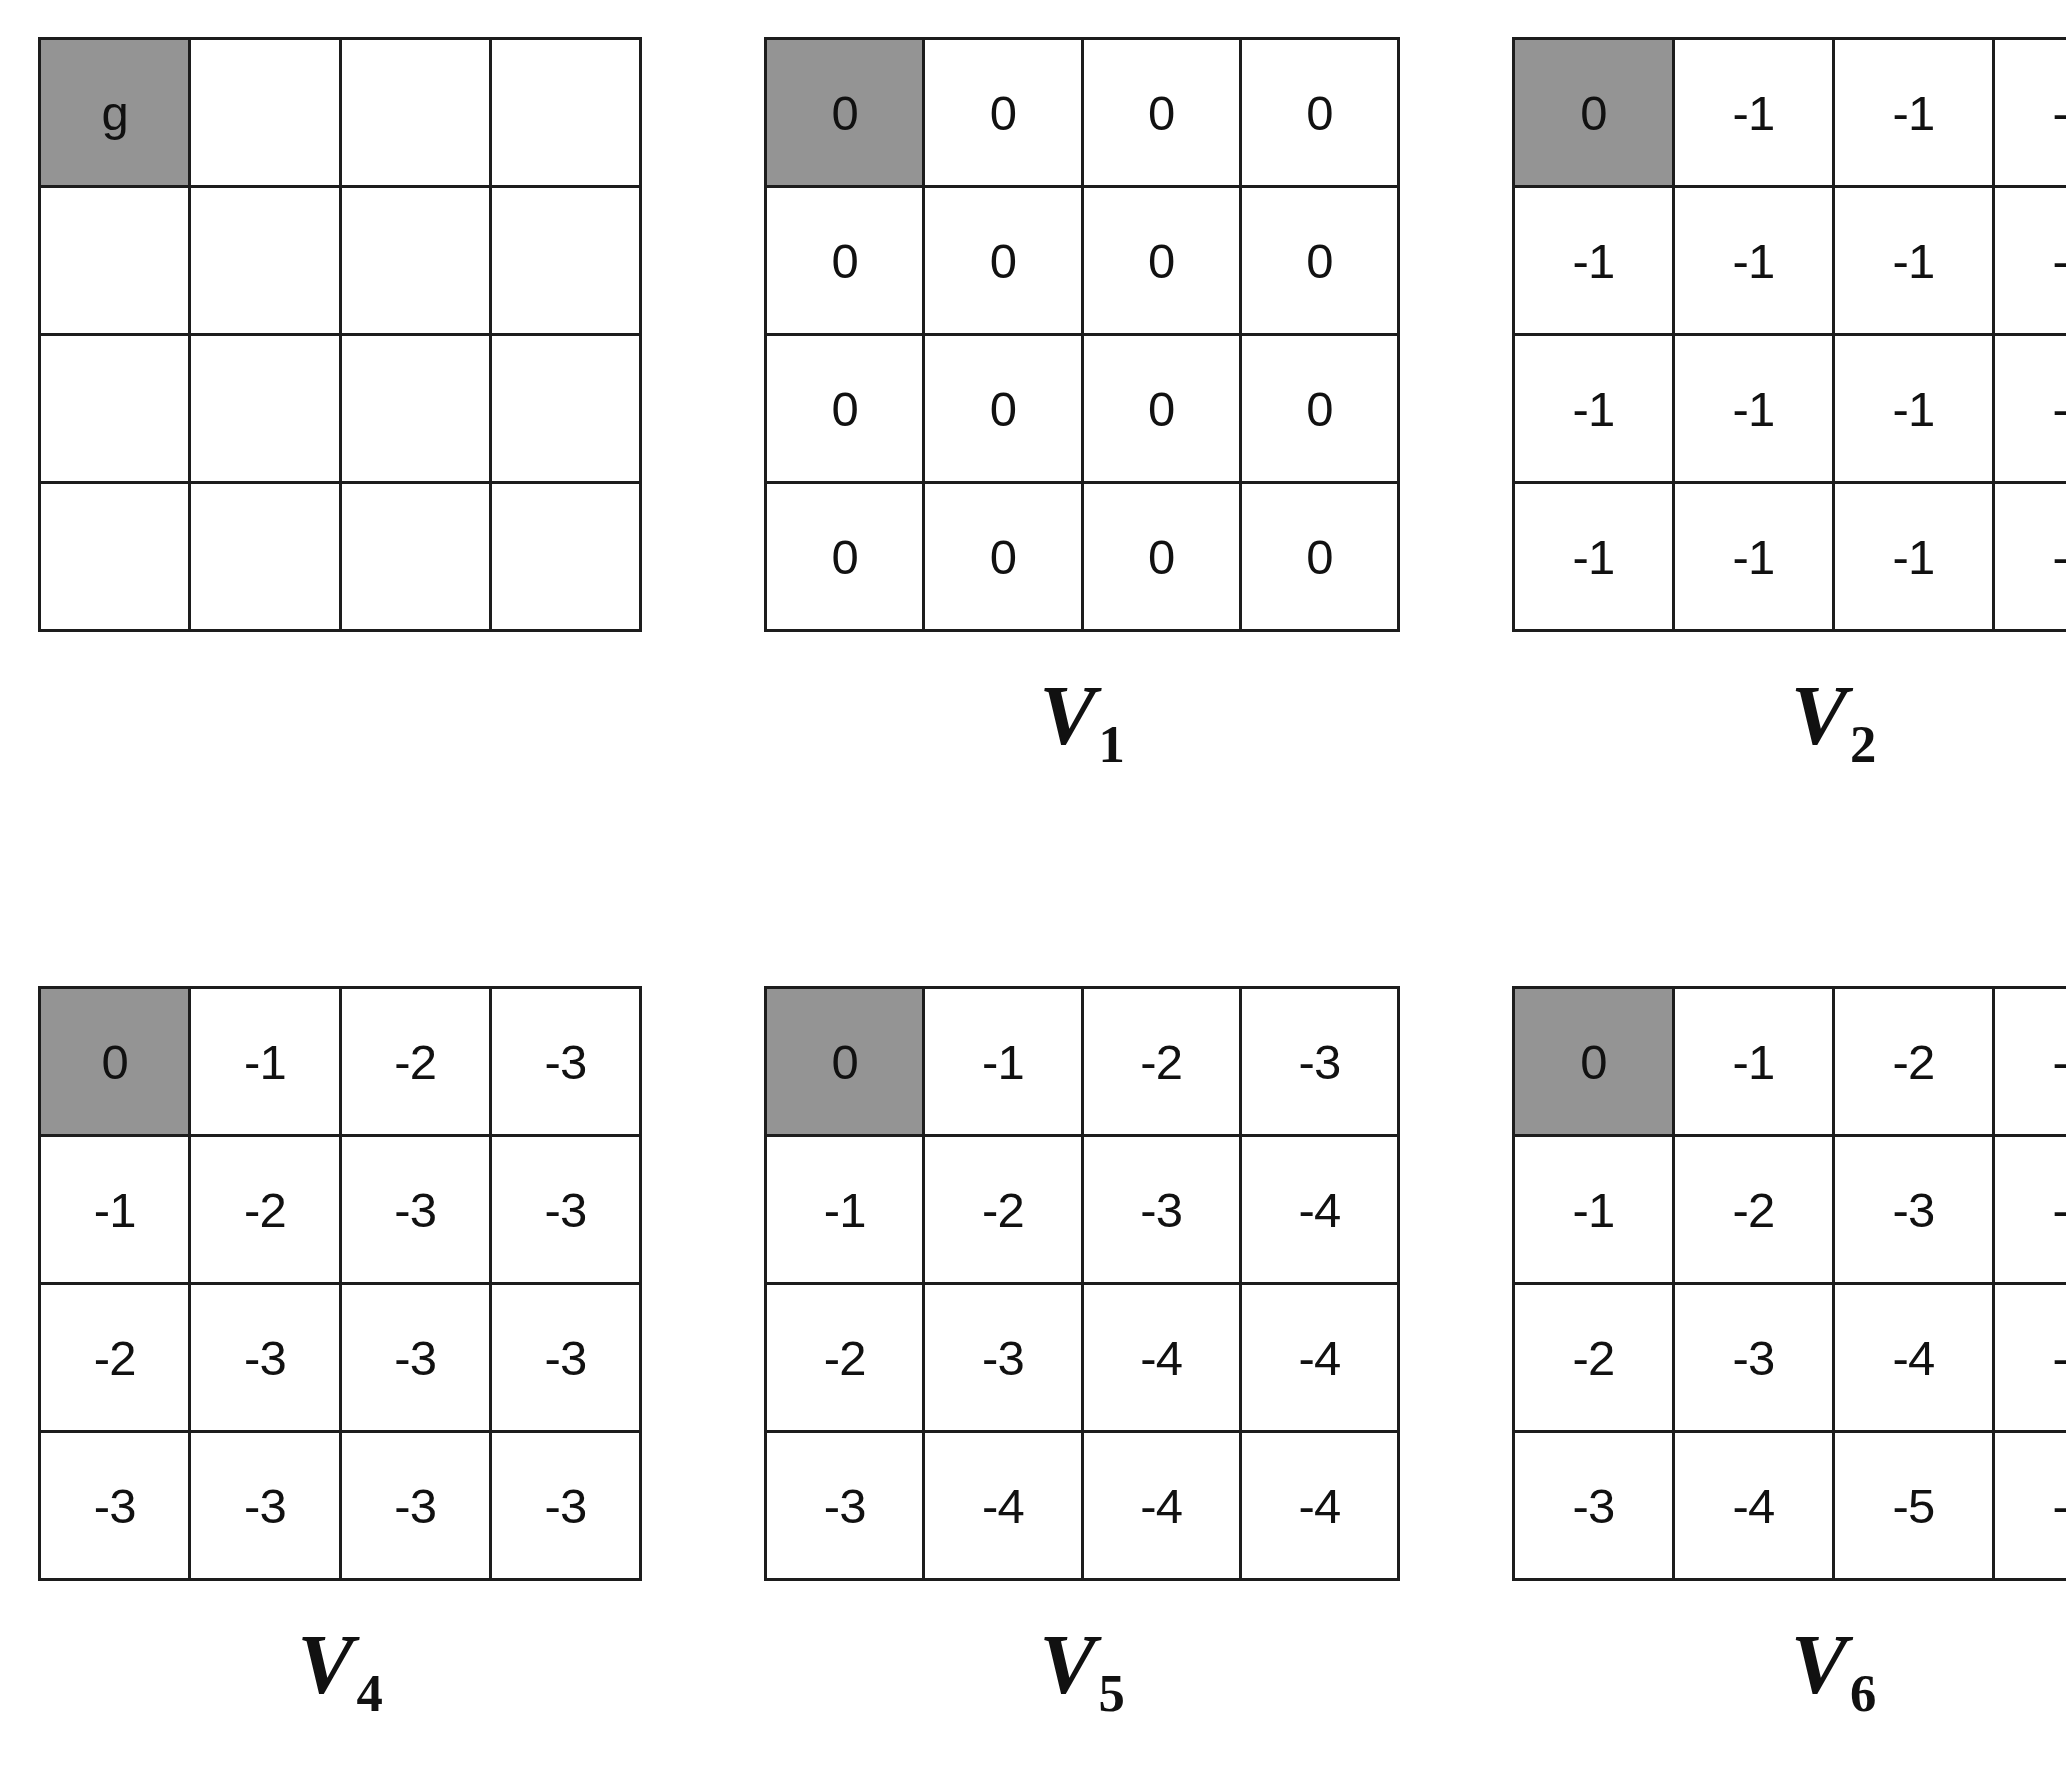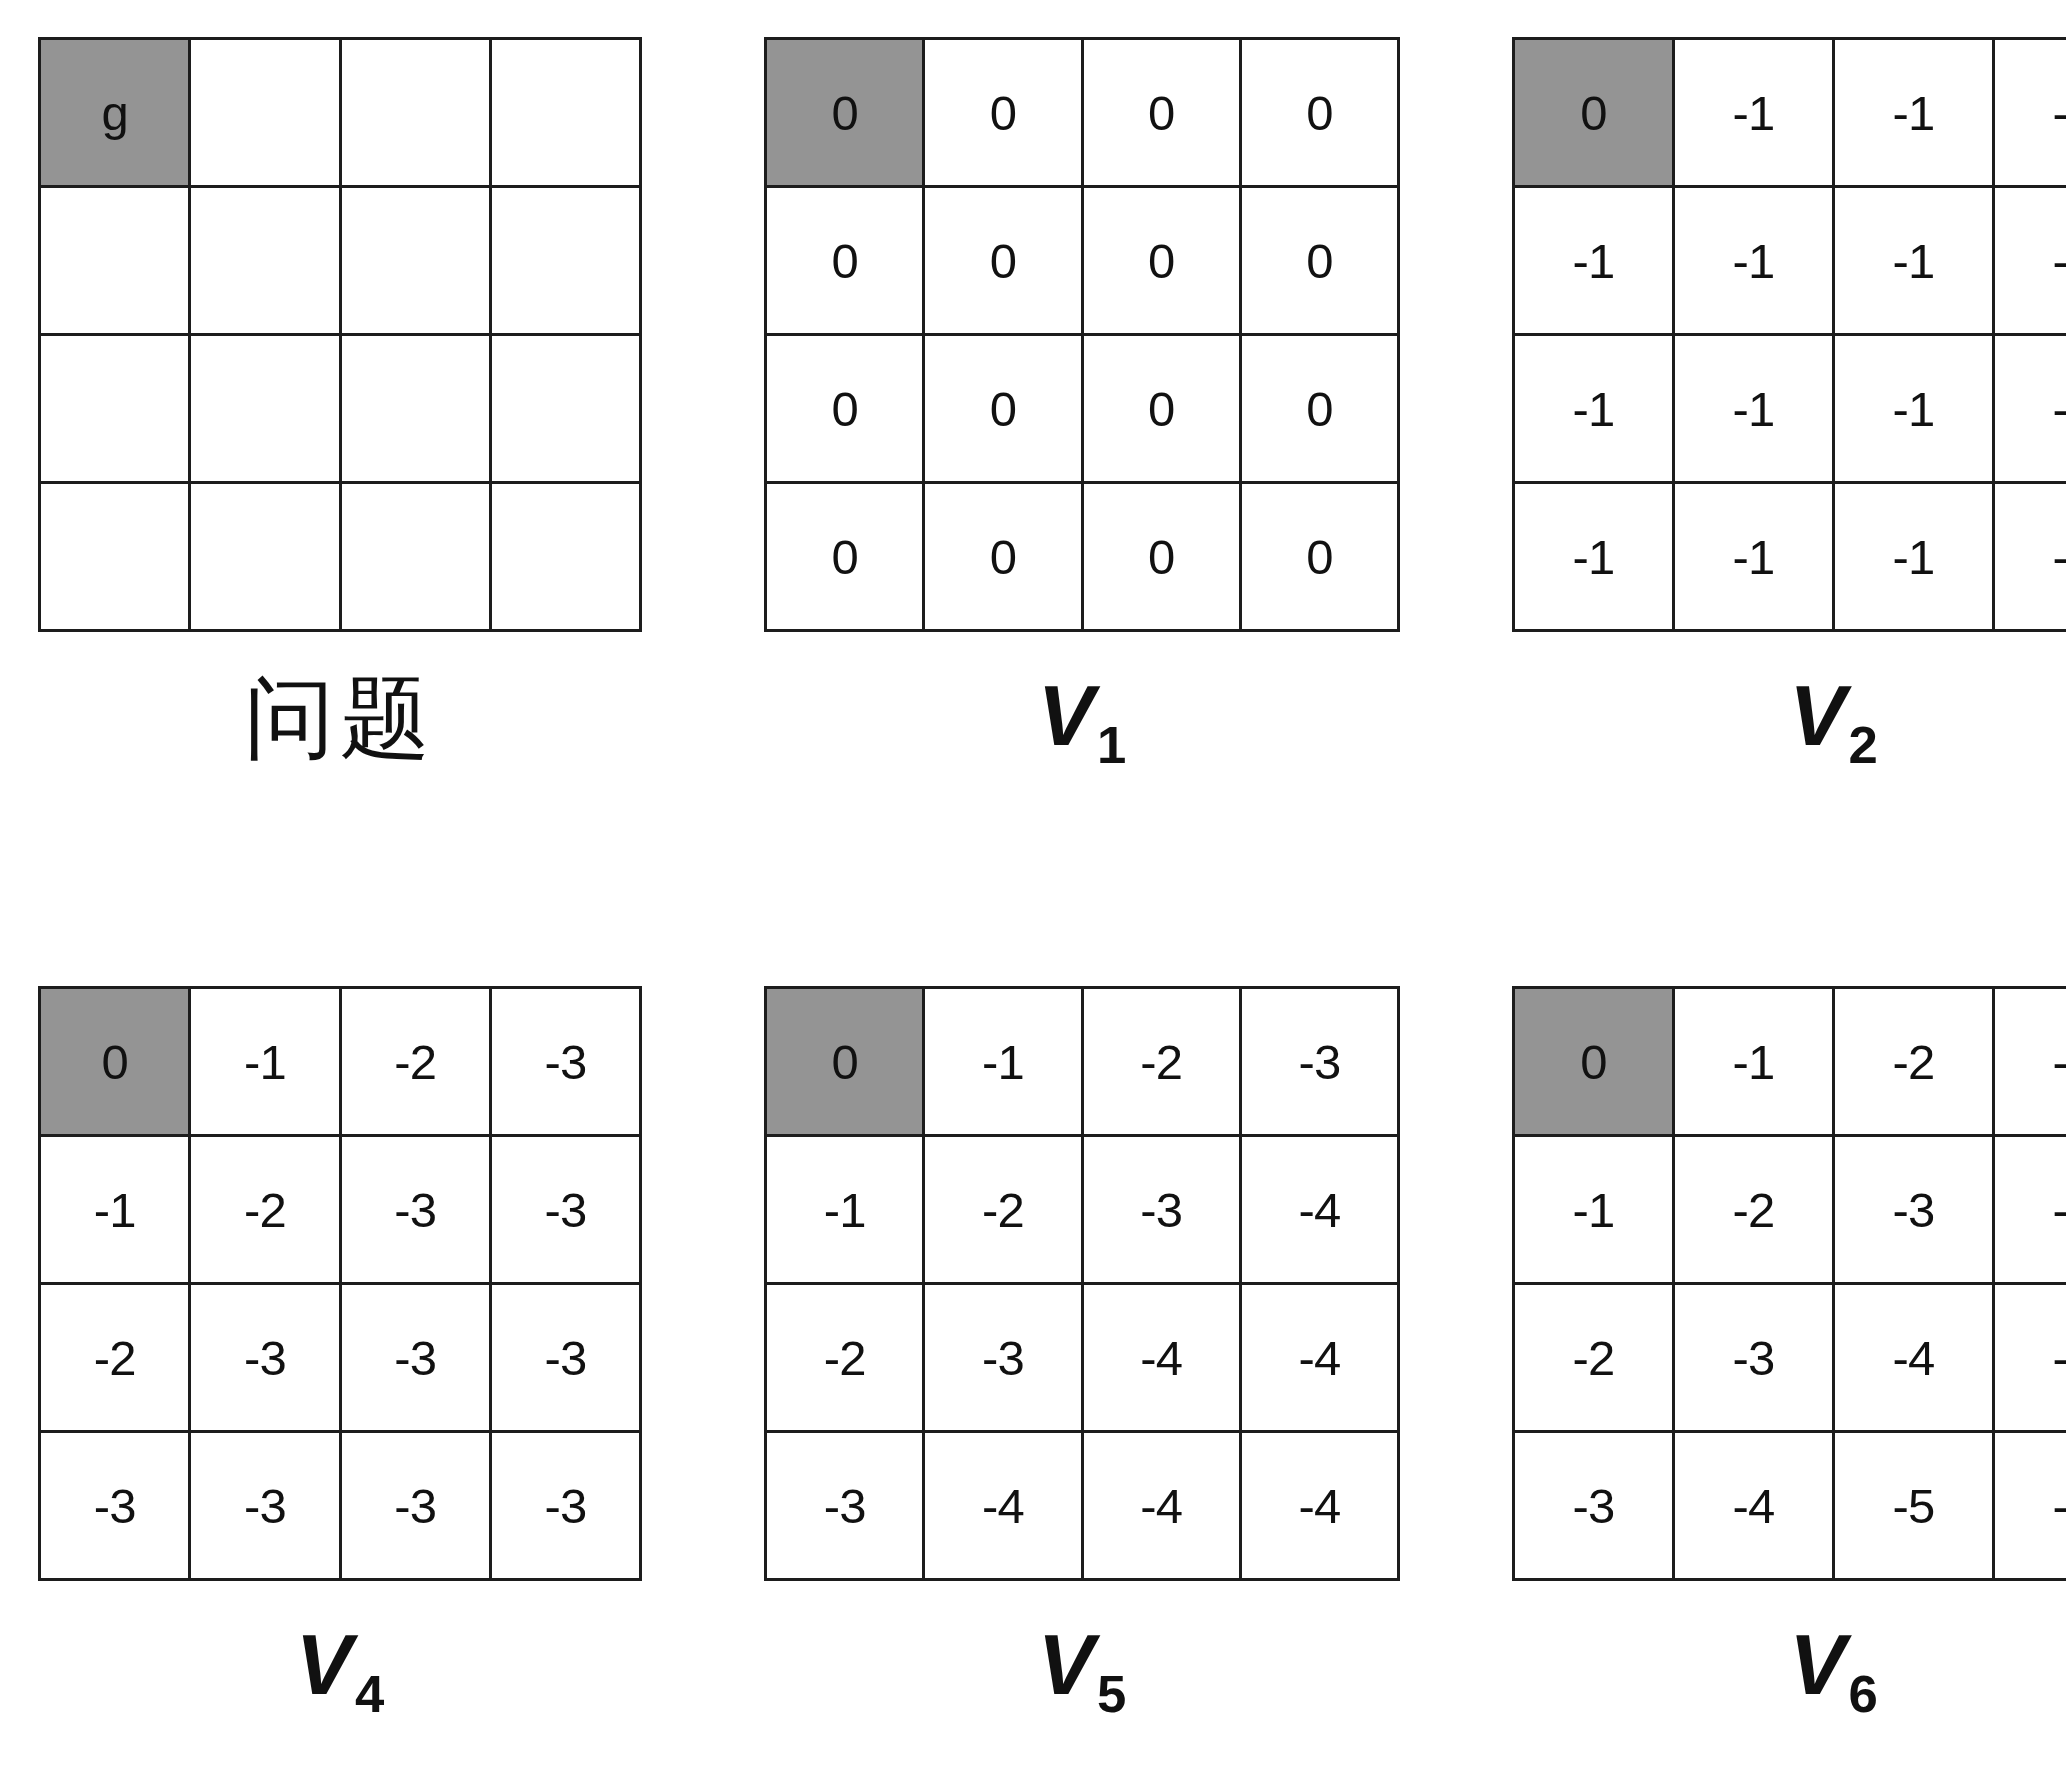--- a/index.html
+++ b/index.html
@@ -68,21 +68,21 @@
   }
 
   .panel-label {
     margin-top: 41px;
     text-align: center;
     line-height: 1;
     color: #111111;
     white-space: nowrap;
   }
   .panel-label.label-math {
-    font-family: Liberation Sans, sans-serif;
+    font-family: Liberation Serif, serif;
     font-style: italic;
     font-weight: 700;
     font-size: 85px;
     text-align: center;
   }
   .panel-label.label-math .sub {
     font-style: normal;
     font-weight: 700;
     font-size: 0.62em;
     vertical-align: sub;
@@ -123,21 +123,20 @@
               <td class="empty"></td>
             </tr>
             <tr>
               <td class="empty"></td>
               <td class="empty"></td>
               <td class="empty"></td>
               <td class="empty"></td>
             </tr>
           </tbody>
         </table>
-        <div class="panel-label label-cjk">问题</div>
       </div>
       <div class="panel col-1">
         <table class="value-grid">
           <tbody>
             <tr>
               <td class="shaded">0</td>
               <td>0</td>
               <td>0</td>
               <td>0</td>
             </tr>

